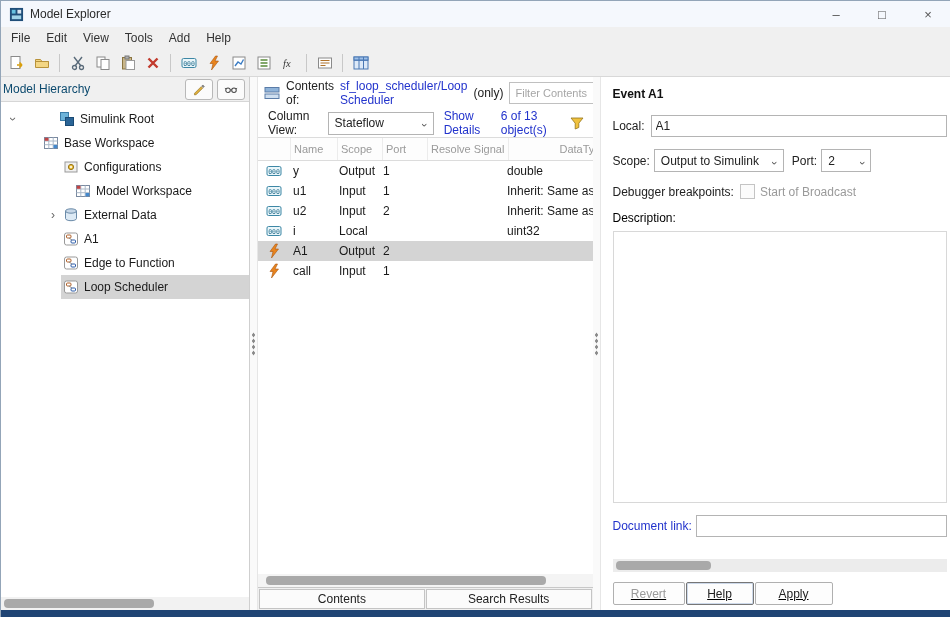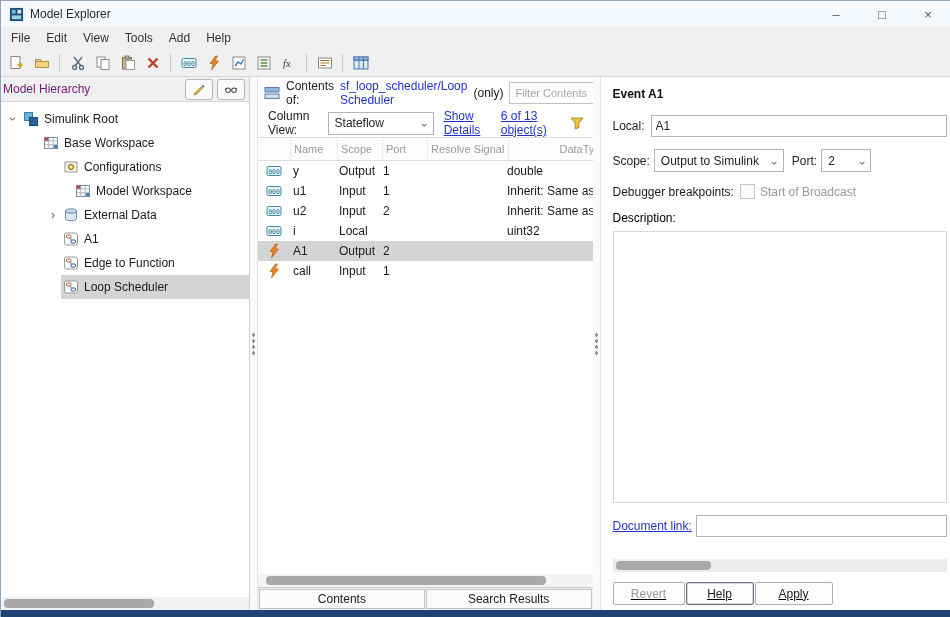--- a/index.html
+++ b/index.html
@@ -11,40 +11,40 @@
   .win-btn{width:46px;height:100%;display:flex;align-items:center;justify-content:center;font-size:13px;color:#555;}
   
   .menubar{height:22px;display:flex;align-items:center;padding-left:2px;flex:0 0 auto;background:var(--chrome-bg,#f0f0f0);}
   .menu-item{font-size:12px;color:#333;padding:2px 8px;}
   .toolbar{height:27px;display:flex;align-items:center;padding-left:4px;gap:2px;border-bottom:1px solid #d8d8d8;flex:0 0 auto;background:var(--chrome-bg,#f0f0f0);}
   .tool-btn{width:23px;height:23px;display:flex;align-items:center;justify-content:center;border-radius:2px;}
   .tb-sep{width:1px;height:18px;background:#c8c8c8;margin:0 4px;}
   
   .main{flex:1;display:flex;min-height:0;background:#fff;}
   .left-panel{width:248px;flex:0 0 auto;display:flex;flex-direction:column;background:#fff;border-right:1px solid #cfcfcf;}
-  .panel-header{height:24px;flex:0 0 auto;background:#f0f0f0;border-bottom:1px solid #d6d6d6;display:flex;align-items:center;gap:4px;padding:0 4px 0 2px;font-size:12px;color:#701a75;}
+  .panel-header{height:24px;flex:0 0 auto;background:#f0f0f0;border-bottom:1px solid #d6d6d6;display:flex;align-items:center;gap:4px;padding:0 4px 0 2px;font-size:12px;color:#0c4a6e;}
   .ph-spacer{flex:1;}
   .ph-btn{width:26px;height:19px;border:1px solid #b8b8b8;border-radius:3px;background:#fbfbfb;display:flex;align-items:center;justify-content:center;}
   .tree{flex:1;padding-top:5px;overflow:hidden;}
   .tree-row{height:24px;display:flex;align-items:center;font-size:12px;color:#1a1a1a;}
   .chev{width:16px;flex:0 0 16px;text-align:center;color:#666;font-size:12px;line-height:1;display:inline-block;}
   .chev.exp{transform:rotate(90deg);}
   .tree-content{flex:1;display:flex;align-items:center;gap:5px;height:100%;padding-left:2px;min-width:0;}
   .tree-content.selected{background:var(--selection,#d4d4d4);}
   .tree-label{white-space:nowrap;}
   .icon{display:inline-flex;align-items:center;justify-content:center;flex:0 0 auto;}
   .hscroll{height:13px;background:#f2f2f2;display:flex;align-items:center;flex:0 0 auto;}
   .hthumb{height:9px;background:#a9a9a9;border-radius:4px;margin-left:3px;}
   .splitter{width:7px;flex:0 0 auto;background:#fafafa;display:flex;align-items:center;justify-content:center;border-right:1px solid #e6e6e6;}
   .grip{width:3px;height:24px;background-image:radial-gradient(#8a8a8a 1px, transparent 1.3px);background-size:3px 6px;}
   
   .center-panel{flex:1;display:flex;flex-direction:column;min-width:0;background:#fff;}
   .contents-header{height:32px;flex:0 0 auto;display:flex;align-items:center;gap:6px;padding:0 8px 0 6px;font-size:12px;color:#222;}
   .link{color:var(--link,#2233cc);}
-  .link.u{text-decoration:underline;}
+  .link.u{}
   .filter-input{margin-left:auto;width:100px;height:20px;border:1px solid #c0c0c0;font-size:11px;padding:0 5px;color:#333;font-family:inherit;}
   .filter-input::placeholder{color:#a6a6a6;}
   .colview-row{height:28px;flex:0 0 auto;display:flex;align-items:center;gap:10px;padding:0 8px 0 10px;font-size:12px;color:#222;}
   .dropdown{height:21px;border:1px solid #b4b4b4;background:#fff;display:flex;align-items:center;padding:0 4px 0 6px;font-size:12px;color:#222;min-width:0;}
   .dropdown>span:first-child{overflow:hidden;white-space:nowrap;}
   .cv-dd{width:140px;}
   .dd-arrow{margin-left:auto;transform:rotate(90deg);color:#555;font-size:11px;padding-left:4px;flex:0 0 auto;}
   .thead{height:22px;flex:0 0 auto;display:flex;align-items:stretch;border-top:1px solid #dcdcdc;border-bottom:1px solid #dcdcdc;background:#fdfdfd;font-size:11px;color:var(--header-text,#9a9a9a);}
   .th-cell{padding:0 3px;border-right:1px solid #ececec;display:flex;align-items:center;overflow:hidden;white-space:nowrap;}
   .th-cell.c-datatype{justify-content:center;}
@@ -250,21 +250,21 @@
             <span class="icon" id="glasses-icon">
               <svg viewBox="0 0 16 16" width="14" height="14">
                 <circle cx="4.6" cy="9.5" r="2.6" fill="none" stroke="#4a4a4a" stroke-width="1.2"></circle>
                 <circle cx="11.4" cy="9.5" r="2.6" fill="none" stroke="#4a4a4a" stroke-width="1.2"></circle>
                 <path d="M7.2 9 q0.8 -1.2 1.6 0 M2.2 8 L1 6.8 M13.8 8 L15 6.8" stroke="#4a4a4a" fill="none"></path>
               </svg>
             </span>
           </div>
       </div>
       <div class="tree" id="tree">
-          <div class="tree-row" style="padding-left: 4px;">
+          <div class="tree-row" style="padding-left: 4px; gap: 36px;">
             <span class="chev exp">›</span>
             <span class="tree-content">
               <span class="icon">
                 <svg viewBox="0 0 16 16" width="16" height="16">
                   <rect x="1.5" y="1.5" width="8" height="8" fill="#6db3d9" stroke="#3a7ca8"></rect>
                   <rect x="6.5" y="6.5" width="8" height="8" fill="#2a6496" stroke="#1a4a74"></rect>
                 </svg>
               </span>
               <span class="tree-label">Simulink Root</span>
             </span>

